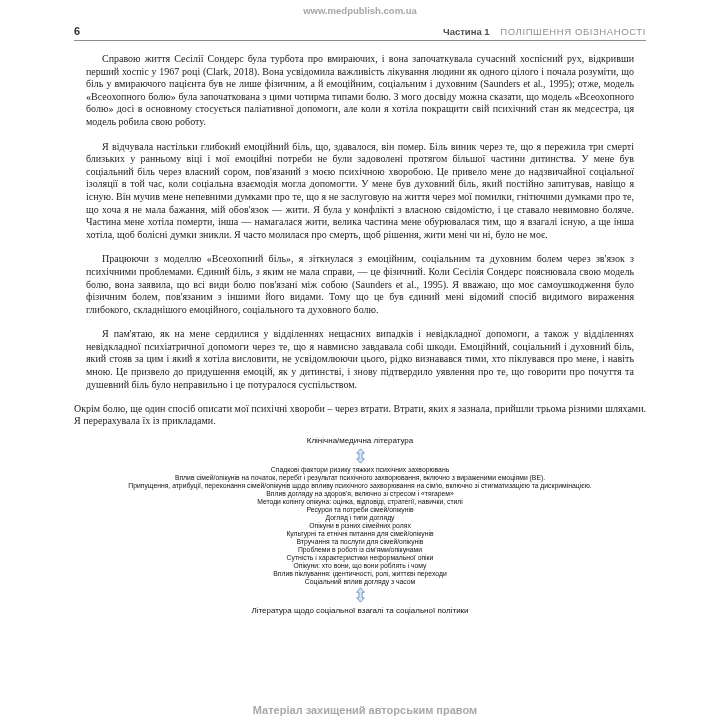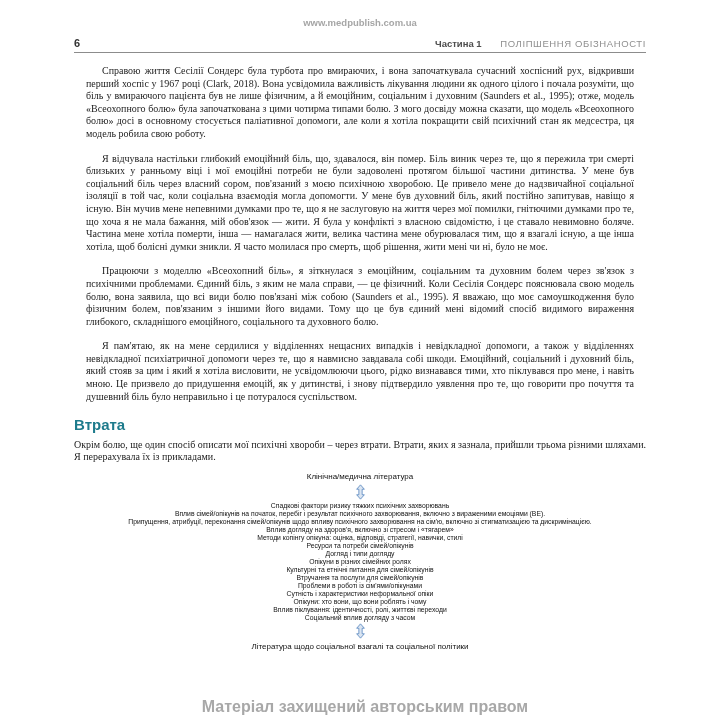--- a/index.html
+++ b/index.html
@@ -1,55 +1,55 @@
 <!DOCTYPE html>
 <html lang="uk"><head>
 <meta charset="utf-8">
 <style>
   html, body { margin:0; padding:0; }
   body {
     width:720px; height:720px; background:#ffffff; overflow:hidden;
     font-family:"Liberation Serif", serif; color:#1c1c1c;
   }
-  .page { position:relative; box-sizing:border-box; width:720px; height:720px; padding:12px 74px; }
+  .page { position:relative; box-sizing:border-box; width:720px; height:720px; padding:0 74px; }
 
   .wm-top {
     text-align:center; padding-top:5px;
     font-family:"Liberation Sans", sans-serif; font-size:9.5px; color:#a6a6a6; font-weight:bold;
   }
 
   .header {
     display:flex; justify-content:space-between; align-items:baseline;
     margin-top:9px; padding-bottom:3px; border-bottom:1px solid #8c8c8c;
     font-family:"Liberation Sans", sans-serif;
   }
   .page-num { font-weight:bold; font-size:11px; color:#333; }
   .header-right { font-size:9.5px; }
-  .part-label { font-weight:bold; color:#4d4d4d; margin-right:16px; }
+  .part-label { font-weight:bold; color:#4d4d4d; margin-right:8px; }
   .chapter-title { color:#8f8f8f; letter-spacing:0.6px; }
 
   .bodytext { margin-top:9px; font-size:10px; line-height:12.6px; text-align:justify; }
   .bodytext p { margin:12px; text-indent:16px; }
 
   .section-heading {
     font-family:"Liberation Sans", sans-serif; color:#1e7b8c;
     font-size:15px; font-weight:bold; margin:13px 0 6px 0;
   }
   .intro { margin:0; font-size:10px; line-height:12px; text-align:justify; }
 
   .diagram { margin-top:9px; text-align:center; font-family:"Liberation Sans", sans-serif; }
   .dg-label { font-weight:normal; font-size:8px; line-height:10px; margin:2px 0; color:#111; }
   .arrow-wrap { display:block; height:17px; margin:1px 0; }
   .arrow-wrap svg { display:inline-block; width:11px; height:16px; vertical-align:top; }
   .dg-items { font-size:6.8px; line-height:8px; color:#111; }
   .dg-item { margin:0 auto; max-width:560px; }
 
   .wm-bottom {
     position:absolute; left:10px; right:0; bottom:4px; text-align:center;
-    font-family:"Liberation Sans", sans-serif; font-size:16px; font-weight:bold; color:#a8a8a8;
+    font-family:"Liberation Sans", sans-serif; font-size:11px; font-weight:bold; color:#a8a8a8;
   }
 </style>
 </head>
 <body>
 
 <div class="page">
 
   <div class="wm-top">www.medpublish.com.ua</div>
 
   <div class="header">
@@ -60,21 +60,20 @@
     </span>
   </div>
 
   <div class="bodytext">
     <p>Справою життя Сесілії Сондерс була турбота про вмираючих, і вона започаткувала сучасний хоспісний рух, відкривши перший хоспіс у 1967 році (Clark, 2018). Вона усвідомила важливість лікування людини як одного цілого і почала розуміти, що біль у вмираючого пацієнта був не лише фізичним, а й емоційним, соціальним і духовним (Saunders et al., 1995); отже, модель «Всеохопного болю» була започаткована з цими чотирма типами болю. З мого досвіду можна сказати, що модель «Всеохопного болю» досі в основному стосується паліативної допомоги, але коли я хотіла покращити свій психічний стан як медсестра, ця модель робила свою роботу.</p>
     <p>Я відчувала настільки глибокий емоційний біль, що, здавалося, він помер. Біль виник через те, що я пережила три смерті близьких у ранньому віці і мої емоційні потреби не були задоволені протягом більшої частини дитинства. У мене був соціальний біль через власний сором, пов'язаний з моєю психічною хворобою. Це привело мене до надзвичайної соціальної ізоляції в той час, коли соціальна взаємодія могла допомогти. У мене був духовний біль, який постійно запитував, навіщо я існую. Він мучив мене непевними думками про те, що я не заслуговую на життя через мої помилки, гнітючими думками про те, що хоча я не мала бажання, мій обов'язок — жити. Я була у конфлікті з власною свідомістю, і це ставало невимовно боляче. Частина мене хотіла померти, інша — намагалася жити, велика частина мене обурювалася тим, що я взагалі існую, а ще інша хотіла, щоб болісні думки зникли. Я часто молилася про смерть, щоб рішення, жити мені чи ні, було не моє.</p>
     <p>Працюючи з моделлю «Всеохопний біль», я зіткнулася з емоційним, соціальним та духовним болем через зв'язок з психічними проблемами. Єдиний біль, з яким не мала справи, — це фізичний. Коли Сесілія Сондерс пояснювала свою модель болю, вона заявила, що всі види болю пов'язані між собою (Saunders et al., 1995). Я вважаю, що моє самоушкодження було фізичним болем, пов'язаним з іншими його видами. Тому що це був єдиний мені відомий спосіб видимого вираження глибокого, складнішого емоційного, соціального та духовного болю.</p>
     <p>Я пам'ятаю, як на мене сердилися у відділеннях нещасних випадків і невідкладної допомоги, а також у відділеннях невідкладної психіатричної допомоги через те, що я навмисно завдавала собі шкоди. Емоційний, соціальний і духовний біль, який стояв за цим і який я хотіла висловити, не усвідомлюючи цього, рідко визнавався тими, хто піклувався про мене, і навіть мною. Це призвело до придушення емоцій, як у дитинстві, і знову підтвердило уявлення про те, що говорити про почуття та душевний біль було неправильно і це потуралося суспільством.</p>
   </div>
 
-  <div class="section-heading">Втрата</div>
   <p class="intro">Окрім болю, ще один спосіб описати мої психічні хвороби – через втрати. Втрати, яких я зазнала, прийшли трьома різними шляхами. Я перерахувала їх із прикладами.</p>
 
   <div class="diagram">
     <div class="dg-label">Клінічна/медична література</div>
 
     <span class="arrow-wrap">
       <svg viewBox="0 0 20 28" aria-hidden="true">
         <path d="M10 1 L17 9 L13 9 L13 19 L17 19 L10 27 L3 19 L7 19 L7 9 L3 9 Z" fill="#dbe5f1" stroke="#4f81bd" stroke-width="1.4" stroke-linejoin="round"></path>
       </svg>
     </span>

